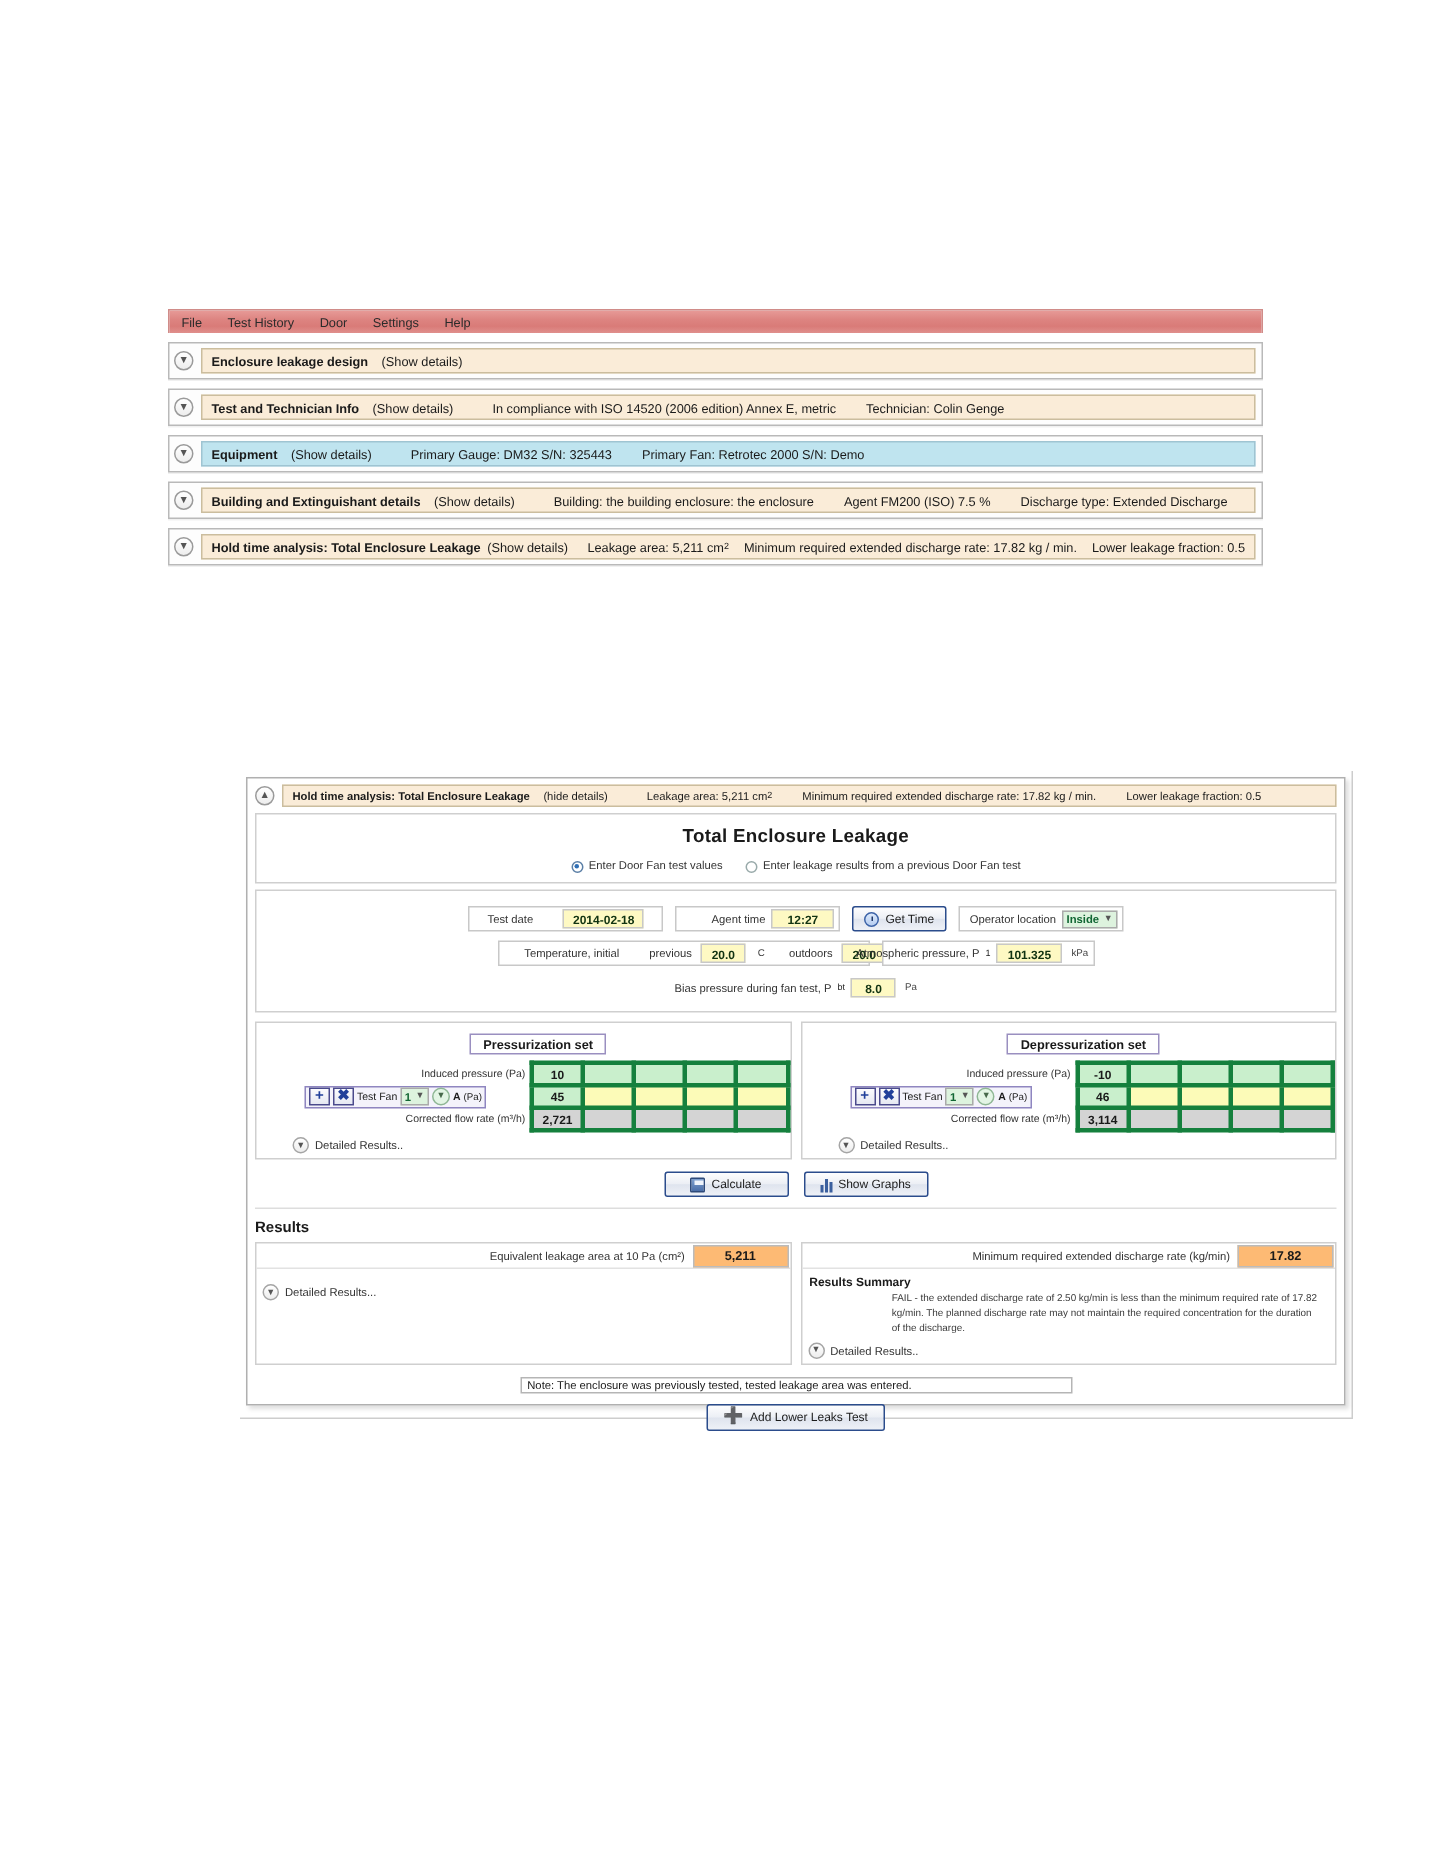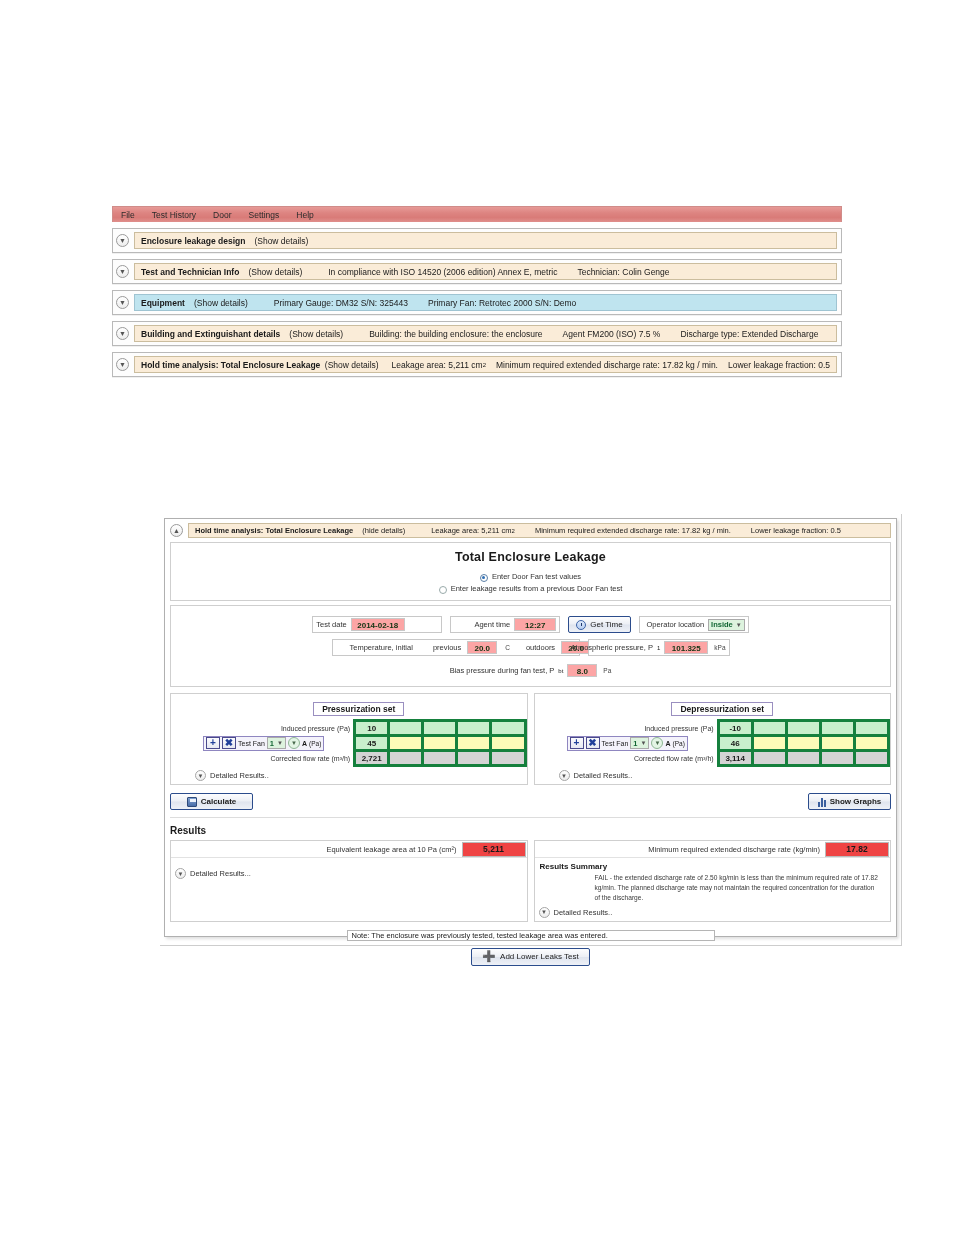--- a/index.html
+++ b/index.html
@@ -72,21 +72,21 @@
 
   .panel {
     border: 1px solid #cfcfcf;
     background: #fff;
     margin-top: 4px;
   }
   .title-block { text-align: center; padding: 7px 0 2px; }
   .title-block .ttl { font-size: 12.5px; font-weight: bold; letter-spacing: .2px; }
   .radio-row {
     display: flex; align-items: center; justify-content: center;
-    gap: 3px; padding: 6px 0 7px; font-size: 7.5px; color: #333; flex-direction: column;
+    gap: 15px; padding: 6px 0 7px; font-size: 7.5px; color: #333;
   }
   .radio {
     width: 8px; height: 8px; border-radius: 50%;
     border: 1px solid #9aa; background: #fff; display: inline-block;
     position: relative; top: 1px;
   }
   .radio.on { background: #fff; border-color: #5b7fa6; }
   .radio.on::after {
     content: ""; position: absolute; left: 1.5px; top: 1.5px;
     width: 3px; height: 3px; border-radius: 50%; background: #2f6fb5;
@@ -94,21 +94,21 @@
   .radio-item { display: flex; align-items: center; gap: 4px; }
 
   
   .fbox {
     border: 1px solid #c8c8c8; background: #fff;
     display: flex; align-items: center; height: 17px;
     font-size: 7.5px; padding: 0 3px;
   }
   .lbl { color: #333; white-space: nowrap; }
   .val {
-    background: #fca5a5; color: #113311; font-weight: bold;
+    background: #fef9c3; color: #113311; font-weight: bold;
     font-size: 8px; text-align: right; padding: 1px 4px;
     min-width: 36px; height: 13px; line-height: 11px;
     border: 1px solid #c8c8c8;
   }
   .unit { font-size: 6.5px; color: #444; margin-left: 2px; }
 
   .row-fields { display: flex; justify-content: center; align-items: center; gap: 8px; margin-top: 6px; }
 
   .btn {
     border: 1px solid #7b90b5;
@@ -180,29 +180,29 @@
     display: flex; align-items: center; gap: 4px;
     padding: 3px 4px; font-size: 7.5px; color: #333;
   }
   .rnd-sm {
     width: 11px; height: 11px; border-radius: 50%; border: 1px solid #a5a5a5;
     background: linear-gradient(to bottom,#fff,#ededed);
     display: inline-flex; align-items: center; justify-content: center;
     font-size: 6px; color: #555;
   }
 
-  .btn-row { display: flex; justify-content: space-between; gap: 10px; margin-top: 8px; font-weight: bold; }
+  .btn-row { display: flex; justify-content: center; gap: 10px; margin-top: 8px; }
   .results-hd { text-align: left; font-size: 10px; font-weight: bold; padding: 7px 0 4px; border-top: 1px solid #ddd; margin-top: 7px; }
 
   .res-cols { display: flex; gap: 6px; }
   .res-col { flex: 1; border: 1px solid #cfcfcf; background: #fff; min-height: 76px; position: relative; }
   .res-top { display: flex; align-items: center; justify-content: flex-end; border-bottom: 1px solid #e2e2e2; height: 17px; padding-right: 0; }
   .res-top .lbl2 { font-size: 7.5px; color: #333; padding-right: 5px; }
   .res-val {
-    background: #ef4444; font-weight: bold; font-size: 8.5px;
+    background: #fdba74; font-weight: bold; font-size: 8.5px;
     width: 64px; height: 15px; display: flex; align-items: center;
     justify-content: center; border: 1px solid #bbb; margin-right: 1px;
   }
   .rs-title { font-size: 8px; font-weight: bold; padding: 4px 0 0 5px; }
   .rs-body { font-size: 6.6px; color: #3a3a3a; line-height: 1.5; padding: 2px 10px 0 60px; }
 
   .note {
     border: 1px solid #b5b5b5; background: #fff; height: 15px;
     display: flex; align-items: center; padding: 0 4px;
     font-size: 7.5px; width: 368px; margin: 8px auto 0;
@@ -332,21 +332,21 @@
           <label class="radio-item">
             <span class="radio"></span>
             <span>Enter leakage results from a previous Door Fan test</span>
           </label>
         </div>
       </div>
 
       <div class="panel" style="padding:4px 0 7px;">
 
         <div class="row-fields">
-          <div class="fbox" style="width:130px;justify-content:flex-start;gap:4px;">
+          <div class="fbox" style="width:130px;justify-content:center;gap:20px;">
             <span class="lbl">Test date</span>
             <span class="val" style="min-width:54px;text-align:center;">2014-02-18</span>
           </div>
           <div class="fbox" style="width:110px;justify-content:flex-end;gap:4px;">
             <span class="lbl">Agent time</span>
             <span class="val" style="min-width:42px;text-align:center;">12:27</span>
           </div>
           <div class="btn blue-strong">
             <span class="ico ico-clock"></span>
             <span>Get Time</span>

